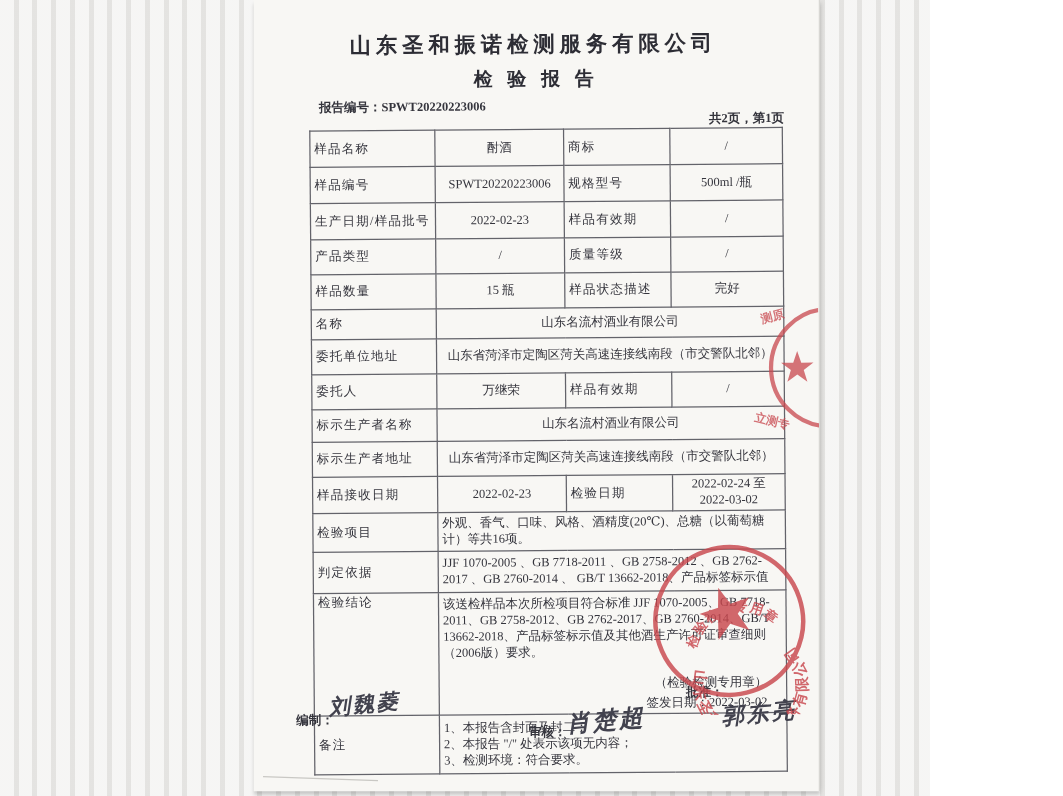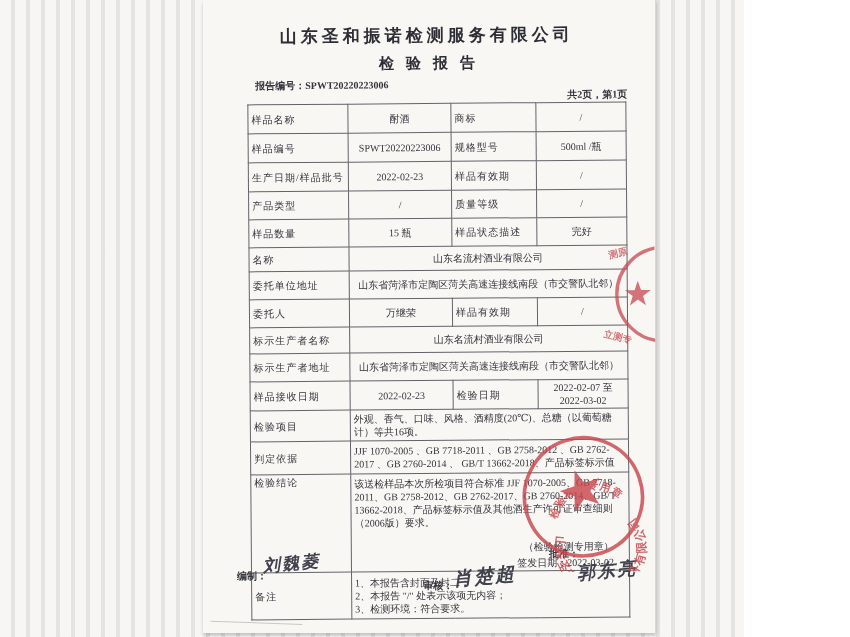--- a/index.html
+++ b/index.html
@@ -114,21 +114,21 @@
             </tr>
             <tr class="r9">
               <td class="lbl">标示生产者地址</td>
               <td colspan="3" class="val">山东省菏泽市定陶区菏关高速连接线南段（市交警队北邻）</td>
             </tr>
             <tr class="r10">
               <td class="lbl">样品接收日期</td>
               <td class="val">2022-02-23</td>
               <td class="lbl">检验日期</td>
               <td class="val">
-                <div class="cell-line">2022-02-07 至</div>
+                <div class="cell-line">2022-02-24 至</div>
                 <div class="cell-line">2022-03-02</div>
               </td>
             </tr>
             <tr class="r11">
               <td class="lbl">检验项目</td>
               <td colspan="3" class="txt">外观、香气、口味、风格、酒精度(20℃)、总糖（以葡萄糖计）等共16项。</td>
             </tr>
             <tr class="r12">
               <td class="lbl">判定依据</td>
               <td colspan="3" class="txt">JJF 1070-2005 、GB 7718-2011 、GB 2758-2012 、GB 2762-2017 、GB 2760-2014 、 GB/T 13662-2018、产品标签标示值</td>

